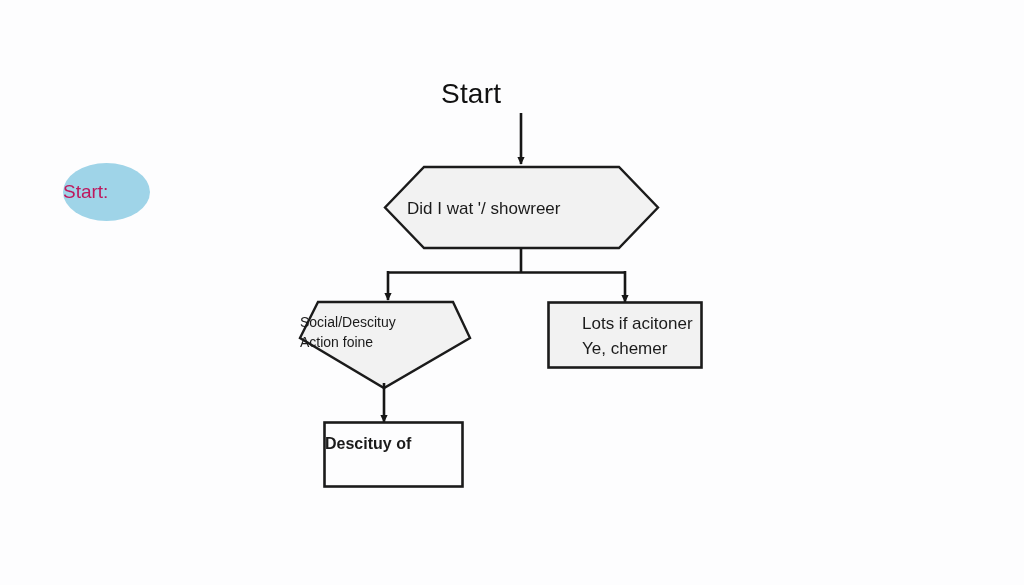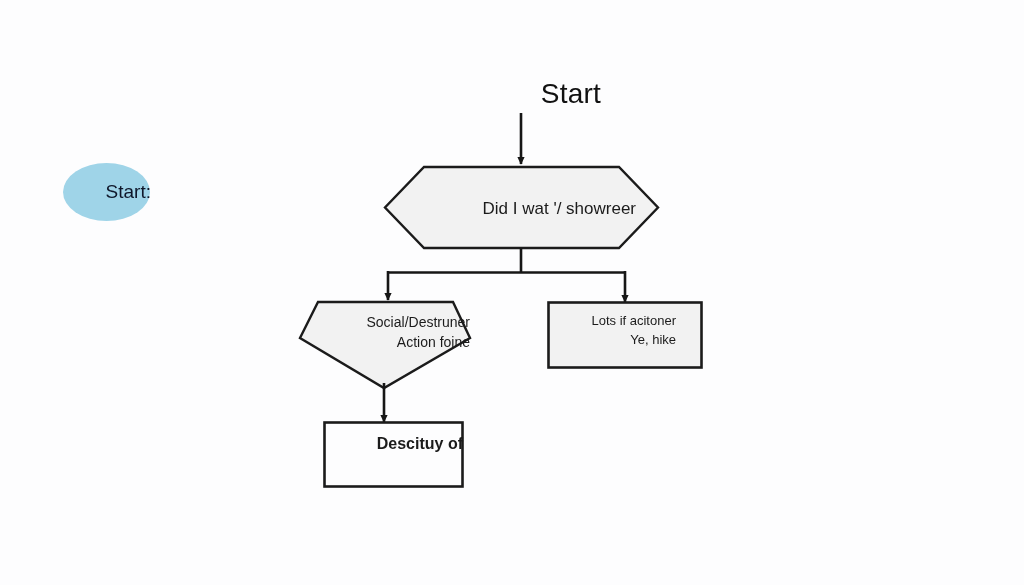--- a/index.html
+++ b/index.html
@@ -17,63 +17,63 @@
   }
   #canvas {
     position: absolute;
     top: 0;
     left: 0;
     width: 1024px;
     height: 585px;
   }
   .node-text {
     position: absolute;
-    text-align: right;
+    text-align: left;
     color: #1b1b1b;
     pointer-events: none;
     line-height: 1.45;
   }
   
   #title-start {
     left: 441px;
     top: 74px;
     width: 160px;
     font-size: 28px;
     color: #111111;
     letter-spacing: 0.2px;
   }
   
   #ellipse-label {
     left: 63px;
     top: 178px;
     width: 88px;
     font-size: 19px;
-    color: #0f172a;
+    color: #be185d;
   }
   
   #hex-text {
     left: 407px;
     top: 181px;
     width: 229px;
     font-size: 17px;
     margin-top: 16px;
   }
   
   #pent-text {
     left: 300px;
     top: 312px;
     width: 170px;
     font-size: 14px;
   }
   
   #rect-right-text {
-    left: 523px;
+    left: 582px;
     top: 312px;
     width: 153px;
-    font-size: 13px;
+    font-size: 17px;
   }
   
   #rect-bottom-text {
     left: 325px;
     top: 432px;
     width: 138px;
     font-size: 16px;
     font-weight: bold;
   }
   .tline { display: block; }
@@ -115,24 +115,24 @@
 
 <div class="node-text" id="title-start">Start</div>
 
 <div class="node-text" id="ellipse-label">Start:</div>
 
 <div class="node-text" id="hex-text">
   <span class="tline">Did I wat '/ showreer</span>
 </div>
 
 <div class="node-text" id="pent-text">
-  <span class="tline">Social/Destruner</span>
+  <span class="tline">Social/Descituy</span>
   <span class="tline">Action foine</span>
 </div>
 
 <div class="node-text" id="rect-right-text">
   <span class="tline">Lots if acitoner</span>
-  <span class="tline">Ye, hike</span>
+  <span class="tline">Ye, chemer</span>
 </div>
 
 <div class="node-text" id="rect-bottom-text">
   <span class="tline">Descituy of</span>
 </div>
 
 </body></html>

